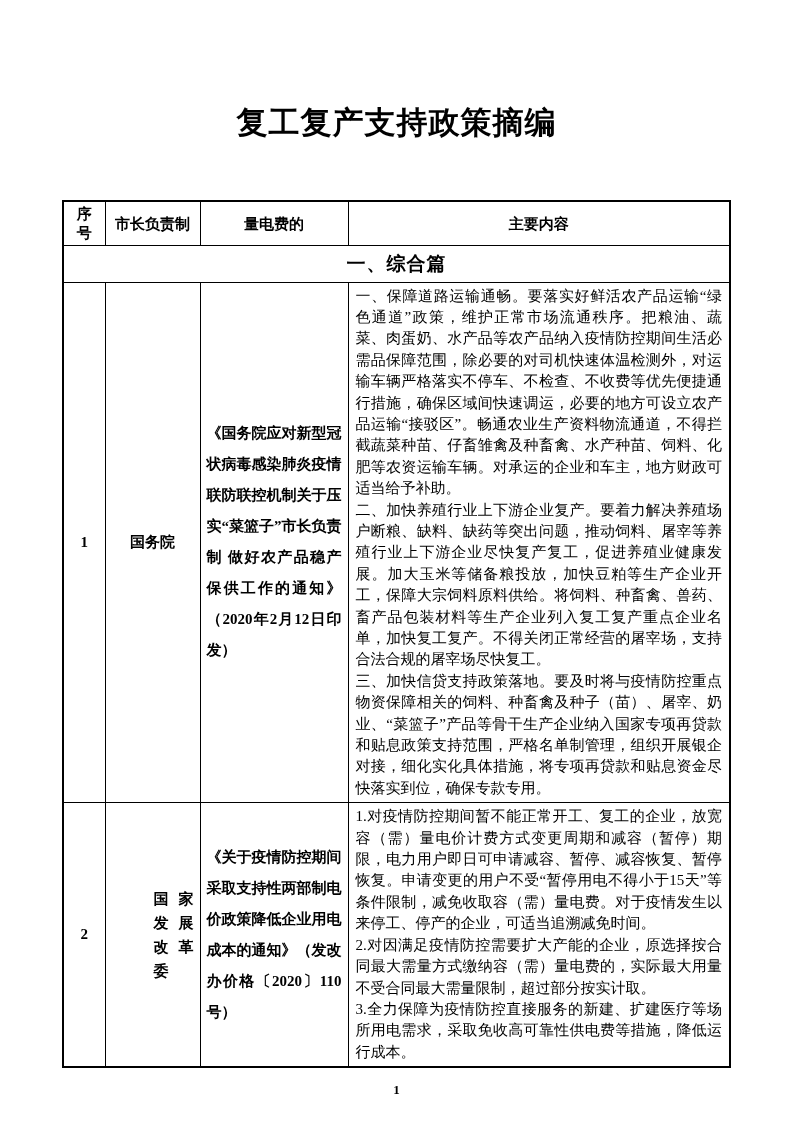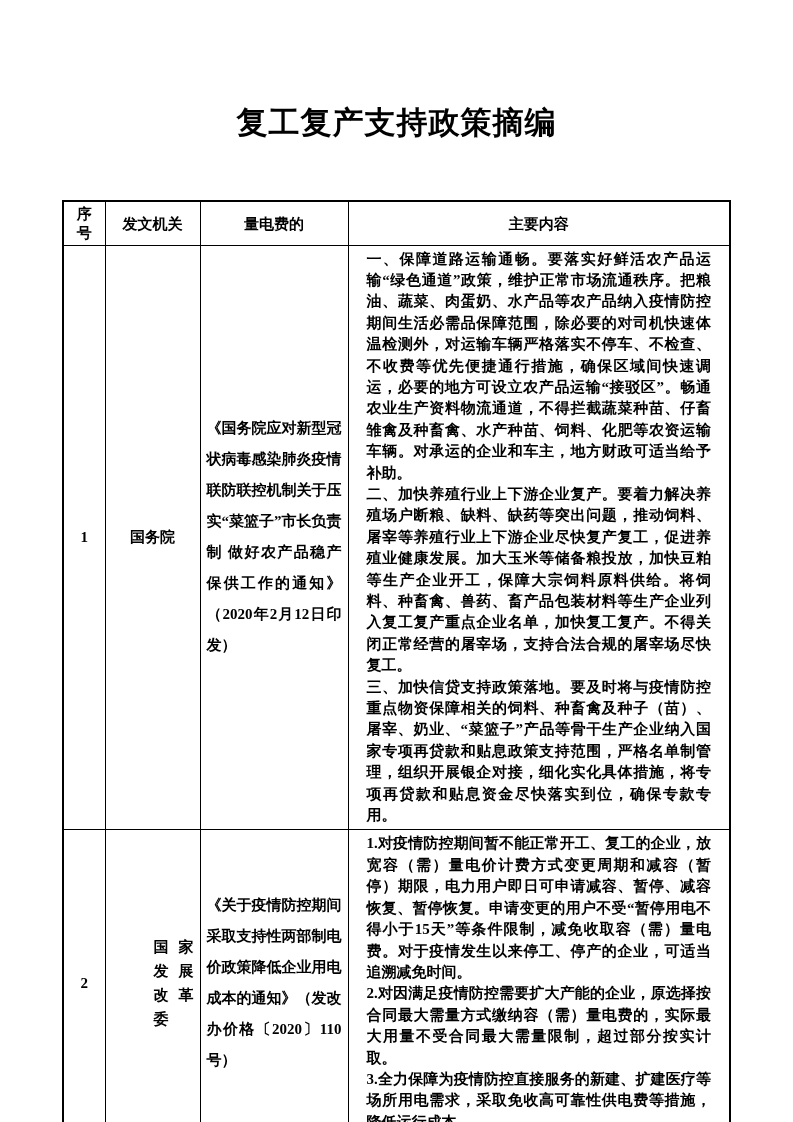--- a/index.html
+++ b/index.html
@@ -85,22 +85,22 @@
     text-align: justify;
     font-size: 15px;
     font-weight: bold;
     padding: 0 6px;
     line-height: 31px;
   }
   td.content-cell {
     vertical-align: middle;
     text-align: justify;
     font-size: 15px;
-    font-weight: bold;
-    padding: 3px 18px;
+    font-weight: normal;
+    padding: 3px 7px;
     line-height: 21.4px;
   }
   td.content-cell p { margin: 0; }
   .page-number {
     text-align: center;
     margin-top: 14px;
     font-size: 13px;
     font-weight: bold;
     font-family: "Liberation Serif", "DejaVu Serif", serif;
   }
@@ -117,25 +117,28 @@
       <col style="width:42px">
       <col style="width:95px">
       <col style="width:148px">
       <col style="width:382px">
     </colgroup>
 
     <tbody>
         <tr class="header-row">
       <th class="col-index">序
 号</th>
-      <th>发文机关</th>
+      <th>市长负责制</th>
       <th>量电费的</th>
       <th>主要内容</th>
     </tr>
 
+    <tr class="section-row">
+      <td class="section-cell" colspan="4">一、综合篇</td>
+    </tr>
 
     <tr class="data-row-1">
       <td class="index-cell">1</td>
       <td class="agency-cell agency-center">国务院</td>
       <td class="doc-cell">《国务院应对新型冠状病毒感染肺炎疫情联防联控机制关于压实“菜篮子”市长负责制 做好农产品稳产保供工作的通知》（2020年2月12日印发）</td>
       <td class="content-cell">
         <p>一、保障道路运输通畅。要落实好鲜活农产品运输“绿色通道”政策，维护正常市场流通秩序。把粮油、蔬菜、肉蛋奶、水产品等农产品纳入疫情防控期间生活必需品保障范围，除必要的对司机快速体温检测外，对运输车辆严格落实不停车、不检查、不收费等优先便捷通行措施，确保区域间快速调运，必要的地方可设立农产品运输“接驳区”。畅通农业生产资料物流通道，不得拦截蔬菜种苗、仔畜雏禽及种畜禽、水产种苗、饲料、化肥等农资运输车辆。对承运的企业和车主，地方财政可适当给予补助。</p>
         <p>二、加快养殖行业上下游企业复产。要着力解决养殖场户断粮、缺料、缺药等突出问题，推动饲料、屠宰等养殖行业上下游企业尽快复产复工，促进养殖业健康发展。加大玉米等储备粮投放，加快豆粕等生产企业开工，保障大宗饲料原料供给。将饲料、种畜禽、兽药、畜产品包装材料等生产企业列入复工复产重点企业名单，加快复工复产。不得关闭正常经营的屠宰场，支持合法合规的屠宰场尽快复工。</p>
         <p>三、加快信贷支持政策落地。要及时将与疫情防控重点物资保障相关的饲料、种畜禽及种子（苗）、屠宰、奶业、“菜篮子”产品等骨干生产企业纳入国家专项再贷款和贴息政策支持范围，严格名单制管理，组织开展银企对接，细化实化具体措施，将专项再贷款和贴息资金尽快落实到位，确保专款专用。</p>
       </td>

